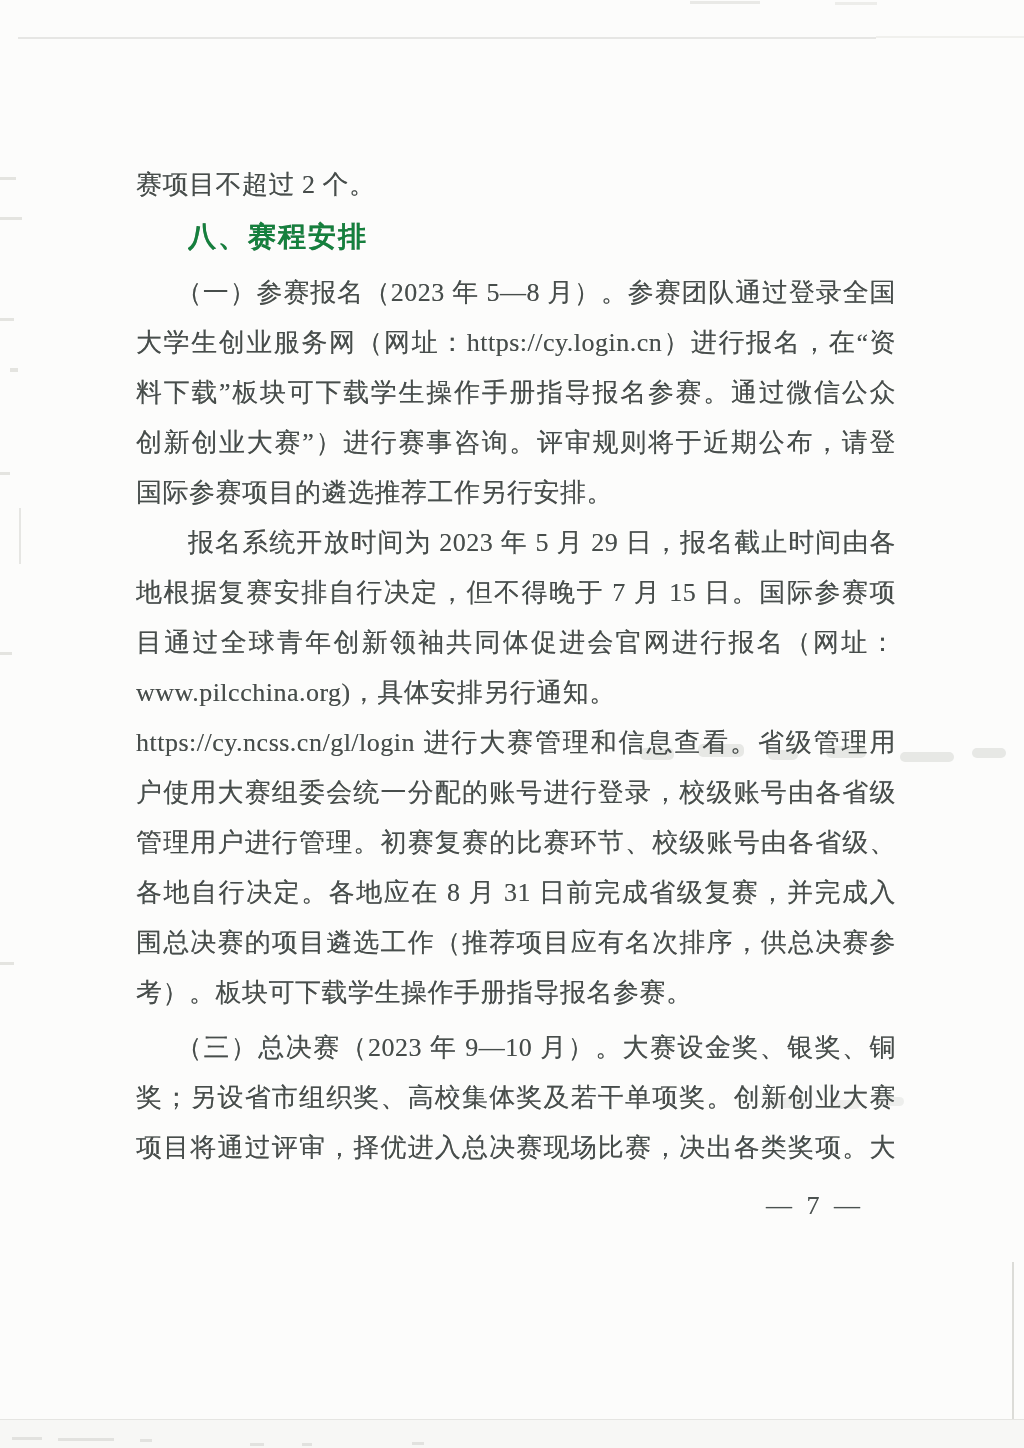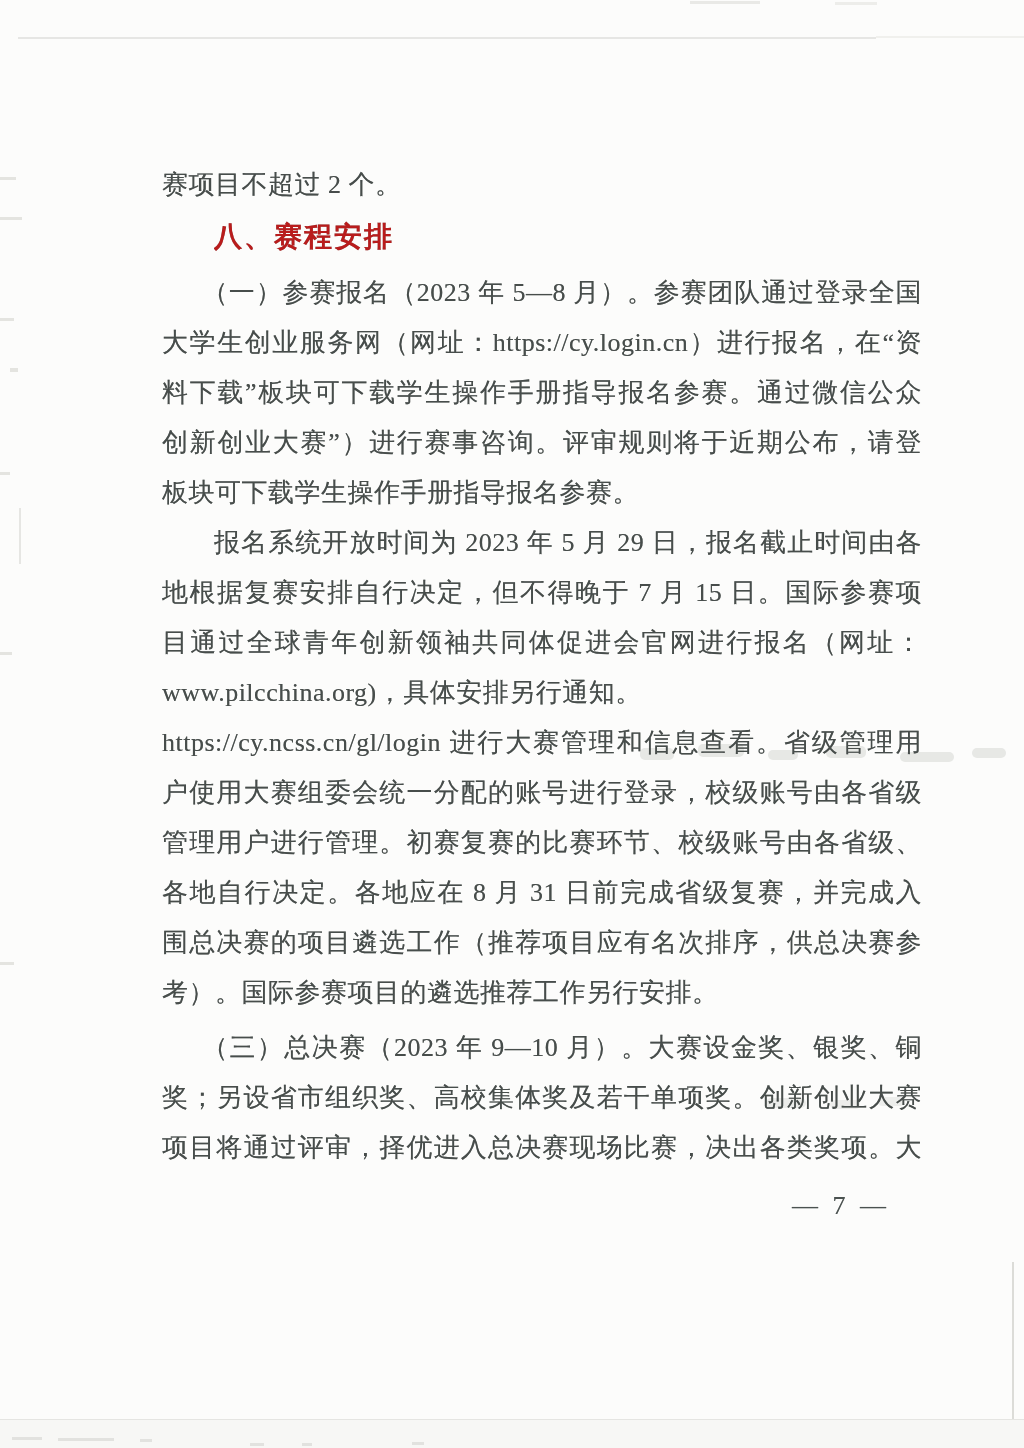--- a/index.html
+++ b/index.html
@@ -7,42 +7,42 @@
     position:relative;
     width:1024px;height:1448px;
     margin:0 auto;
     background:#fcfcfb;
     overflow:hidden;
     font-family:"Liberation Serif","DejaVu Serif",serif;
     color:#474d4b;
   }
   .textblock{
     position:absolute;
-    left:162px;top:160px;width:760px;
+    left:136px;top:160px;width:760px;
     font-size:26px;
     text-shadow:0 0 0.5px rgba(71,77,75,.55);
   }
   .ln{
     height:50px;line-height:50px;
     overflow:hidden;
     text-align:justify;
     text-align-last:justify;
     letter-spacing:0.5px;
   }
   .left{text-align:left;text-align-last:left;}
   .ind40{text-indent:40px;}
   .ind52{text-indent:52px;}
   .gap2{margin-top:2px;}
   .gap5{margin-top:5px;}
   .gap6{margin-top:6px;font-family:Liberation Serif, serif;}
   .heading{
     font-family:"Liberation Sans","DejaVu Sans",sans-serif;
     font-weight:bold;
     font-size:28px;
-    color:#b91c1c;
+    color:#15803d;
     text-align:left;text-align-last:left;
     margin-left:52px;
     letter-spacing:2px;
   }
   .pagenum{
     text-align:right;text-align-last:right;
     padding-right:32px;
     margin-top:8px;
     letter-spacing:4px;
     color:#4b5250;
@@ -121,37 +121,37 @@
 
     <div class="ln left">赛项目不超过 2 个。</div>
 
     <div class="ln heading gap2">八、赛程安排</div>
 
     <div>
       <div class="ln ind40 gap6">（一）参赛报名（2023 年 5—8 月）。参赛团队通过登录全国</div>
       <div class="ln">大学生创业服务网（网址：https://cy.login.cn）进行报名，在“资</div>
       <div class="ln">料下载”板块可下载学生操作手册指导报名参赛。通过微信公众</div>
       <div class="ln">创新创业大赛”）进行赛事咨询。评审规则将于近期公布，请登</div>
-      <div class="ln left">板块可下载学生操作手册指导报名参赛。</div>
+      <div class="ln left">国际参赛项目的遴选推荐工作另行安排。</div>
     </div>
 
     <div>
       <div class="ln ind52">报名系统开放时间为 2023 年 5 月 29 日，报名截止时间由各</div>
       <div class="ln">地根据复赛安排自行决定，但不得晚于 7 月 15 日。国际参赛项</div>
       <div class="ln">目通过全球青年创新领袖共同体促进会官网进行报名（网址：</div>
       <div class="ln left">www.pilcchina.org)，具体安排另行通知。</div>
     </div>
 
     <div>
       <div class="ln">https://cy.ncss.cn/gl/login 进行大赛管理和信息查看。省级管理用</div>
       <div class="ln">户使用大赛组委会统一分配的账号进行登录，校级账号由各省级</div>
       <div class="ln">管理用户进行管理。初赛复赛的比赛环节、校级账号由各省级、</div>
       <div class="ln">各地自行决定。各地应在 8 月 31 日前完成省级复赛，并完成入</div>
       <div class="ln">围总决赛的项目遴选工作（推荐项目应有名次排序，供总决赛参</div>
-      <div class="ln left">考）。国际参赛项目的遴选推荐工作另行安排。</div>
+      <div class="ln left">考）。板块可下载学生操作手册指导报名参赛。</div>
     </div>
 
     <div>
       <div class="ln ind40 gap5">（三）总决赛（2023 年 9—10 月）。大赛设金奖、银奖、铜</div>
       <div class="ln">奖；另设省市组织奖、高校集体奖及若干单项奖。创新创业大赛</div>
       <div class="ln">项目将通过评审，择优进入总决赛现场比赛，决出各类奖项。大</div>
     </div>
 
     <div class="ln pagenum">— 7 —</div>
 

